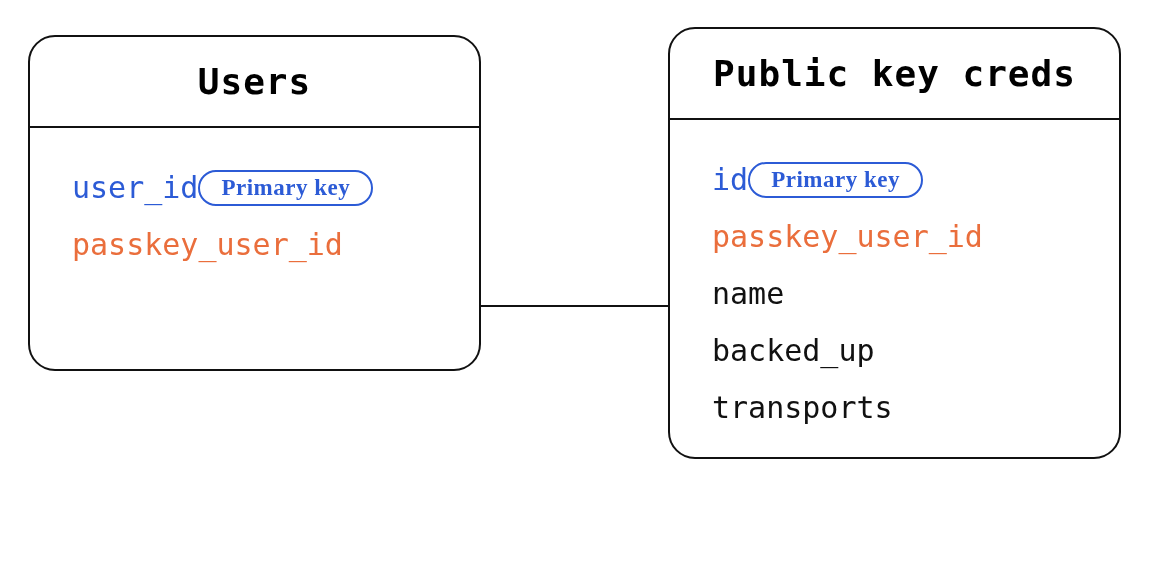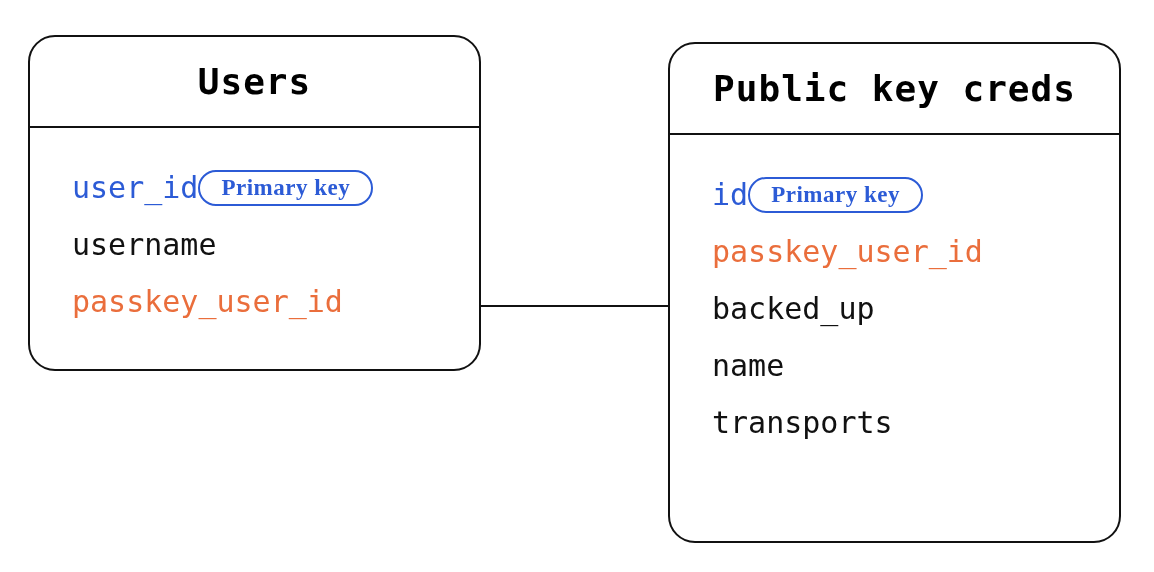--- a/index.html
+++ b/index.html
@@ -18,21 +18,21 @@
     font-family:"DejaVu Sans Mono","Liberation Mono",monospace;
     color:var(--ink);
   }
   .er-table{
     position:absolute;
     background:#ffffff;
     border:2px solid var(--ink);
     border-radius:27px;
   }
   .er-table.users{ left:28px; top:35px; width:453px; height:336px; }
-  .er-table.creds{ left:668px; top:42px; width:453px; height:501px; }
+  .er-table.creds{ left:668px; top:27px; width:453px; height:432px; }
   .er-header{
     height:91px;
     border-bottom:2px solid var(--ink);
     display:flex;
     align-items:center;
     justify-content:center;
   }
   .er-title{
     font-size:36px;
     font-weight:bold;
@@ -88,45 +88,42 @@
   <section class="er-table users">
     <header class="er-header">
       <h2 class="er-title">Users</h2>
     </header>
     <div class="er-body">
       <div class="er-row">
         <span class="field pk">user_id</span>
         <span class="pk-badge">Primary key</span>
       </div>
       <div class="er-row">
-        <span class="field">username</span>
-      </div>
-      <div class="er-row">
         <span class="field fk">passkey_user_id</span>
       </div>
     </div>
   </section>
 
   <section class="er-table creds">
     <header class="er-header">
       <h2 class="er-title">Public key creds</h2>
     </header>
     <div class="er-body">
       <div class="er-row">
         <span class="field pk">id</span>
         <span class="pk-badge">Primary key</span>
       </div>
       <div class="er-row">
         <span class="field fk">passkey_user_id</span>
       </div>
       <div class="er-row">
-        <span class="field">backed_up</span>
+        <span class="field">name</span>
       </div>
       <div class="er-row">
-        <span class="field">name</span>
+        <span class="field">backed_up</span>
       </div>
       <div class="er-row">
         <span class="field">transports</span>
       </div>
     </div>
   </section>
 
 </div>
 
 </body></html>

